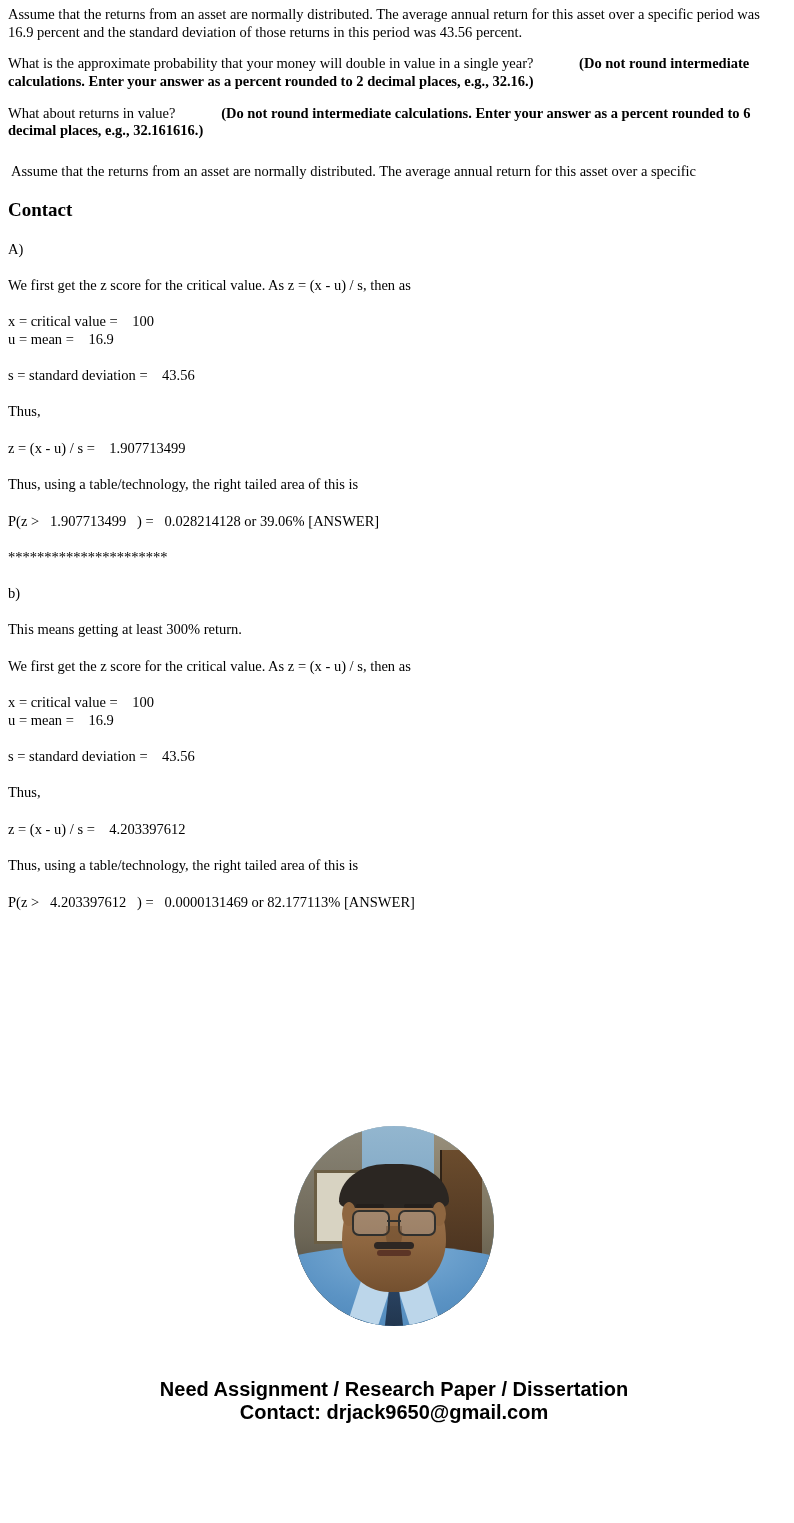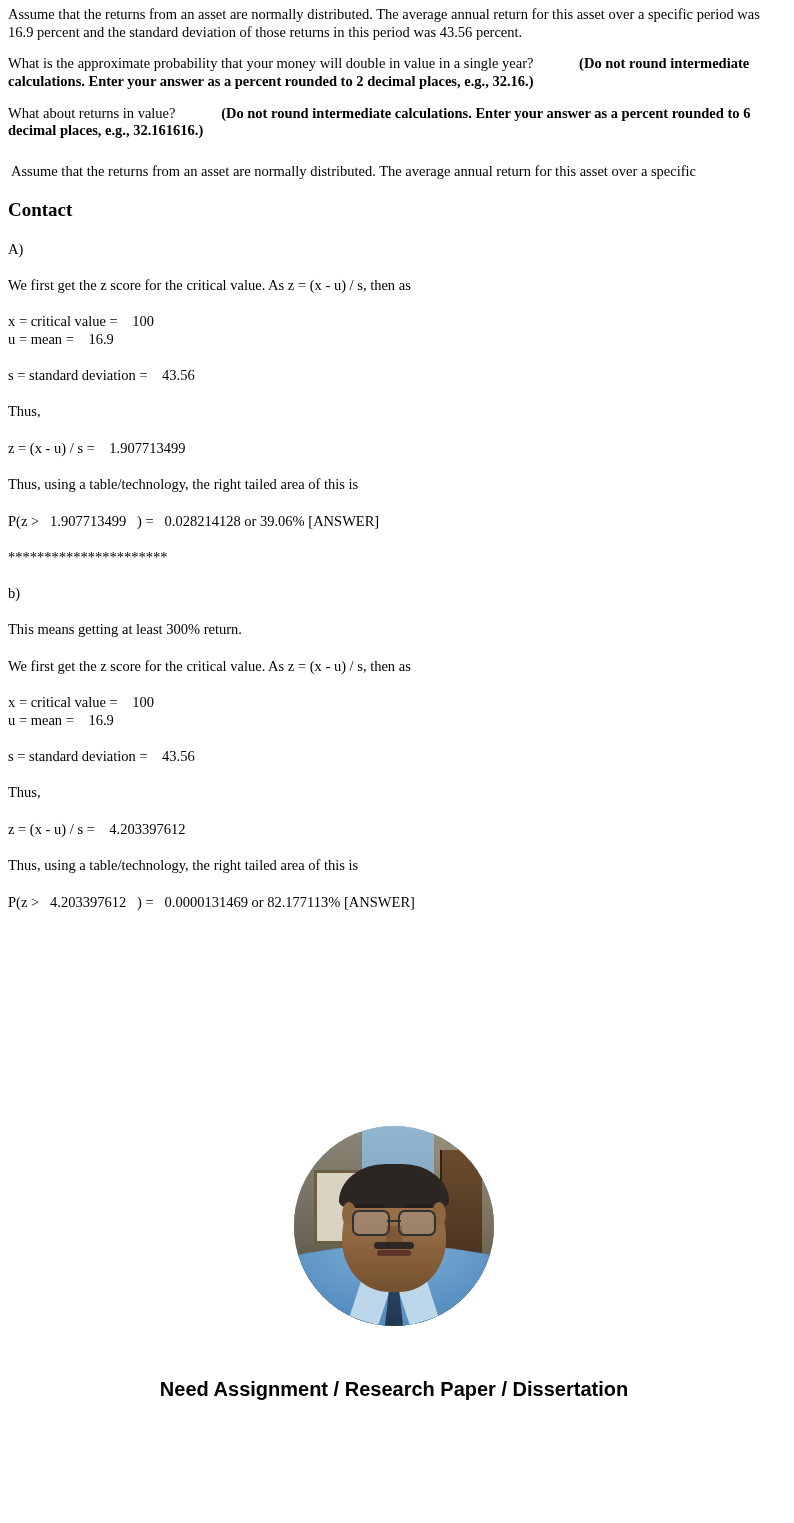--- a/index.html
+++ b/index.html
@@ -360,15 +360,16 @@
       <div class="ph-glass-r"></div>
       <div class="ph-bridge"></div>
       <div class="ph-nose"></div>
       <div class="ph-mustache"></div>
       <div class="ph-mouth"></div>
     </div>
   </div>
 
   <div class="footer">
     <span>Need Assignment / Research Paper / Dissertation</span>
+    <span class="l2">Contact: drjack9650@gmail.com</span>
   </div>
 
 </div>
 
 </body></html>

